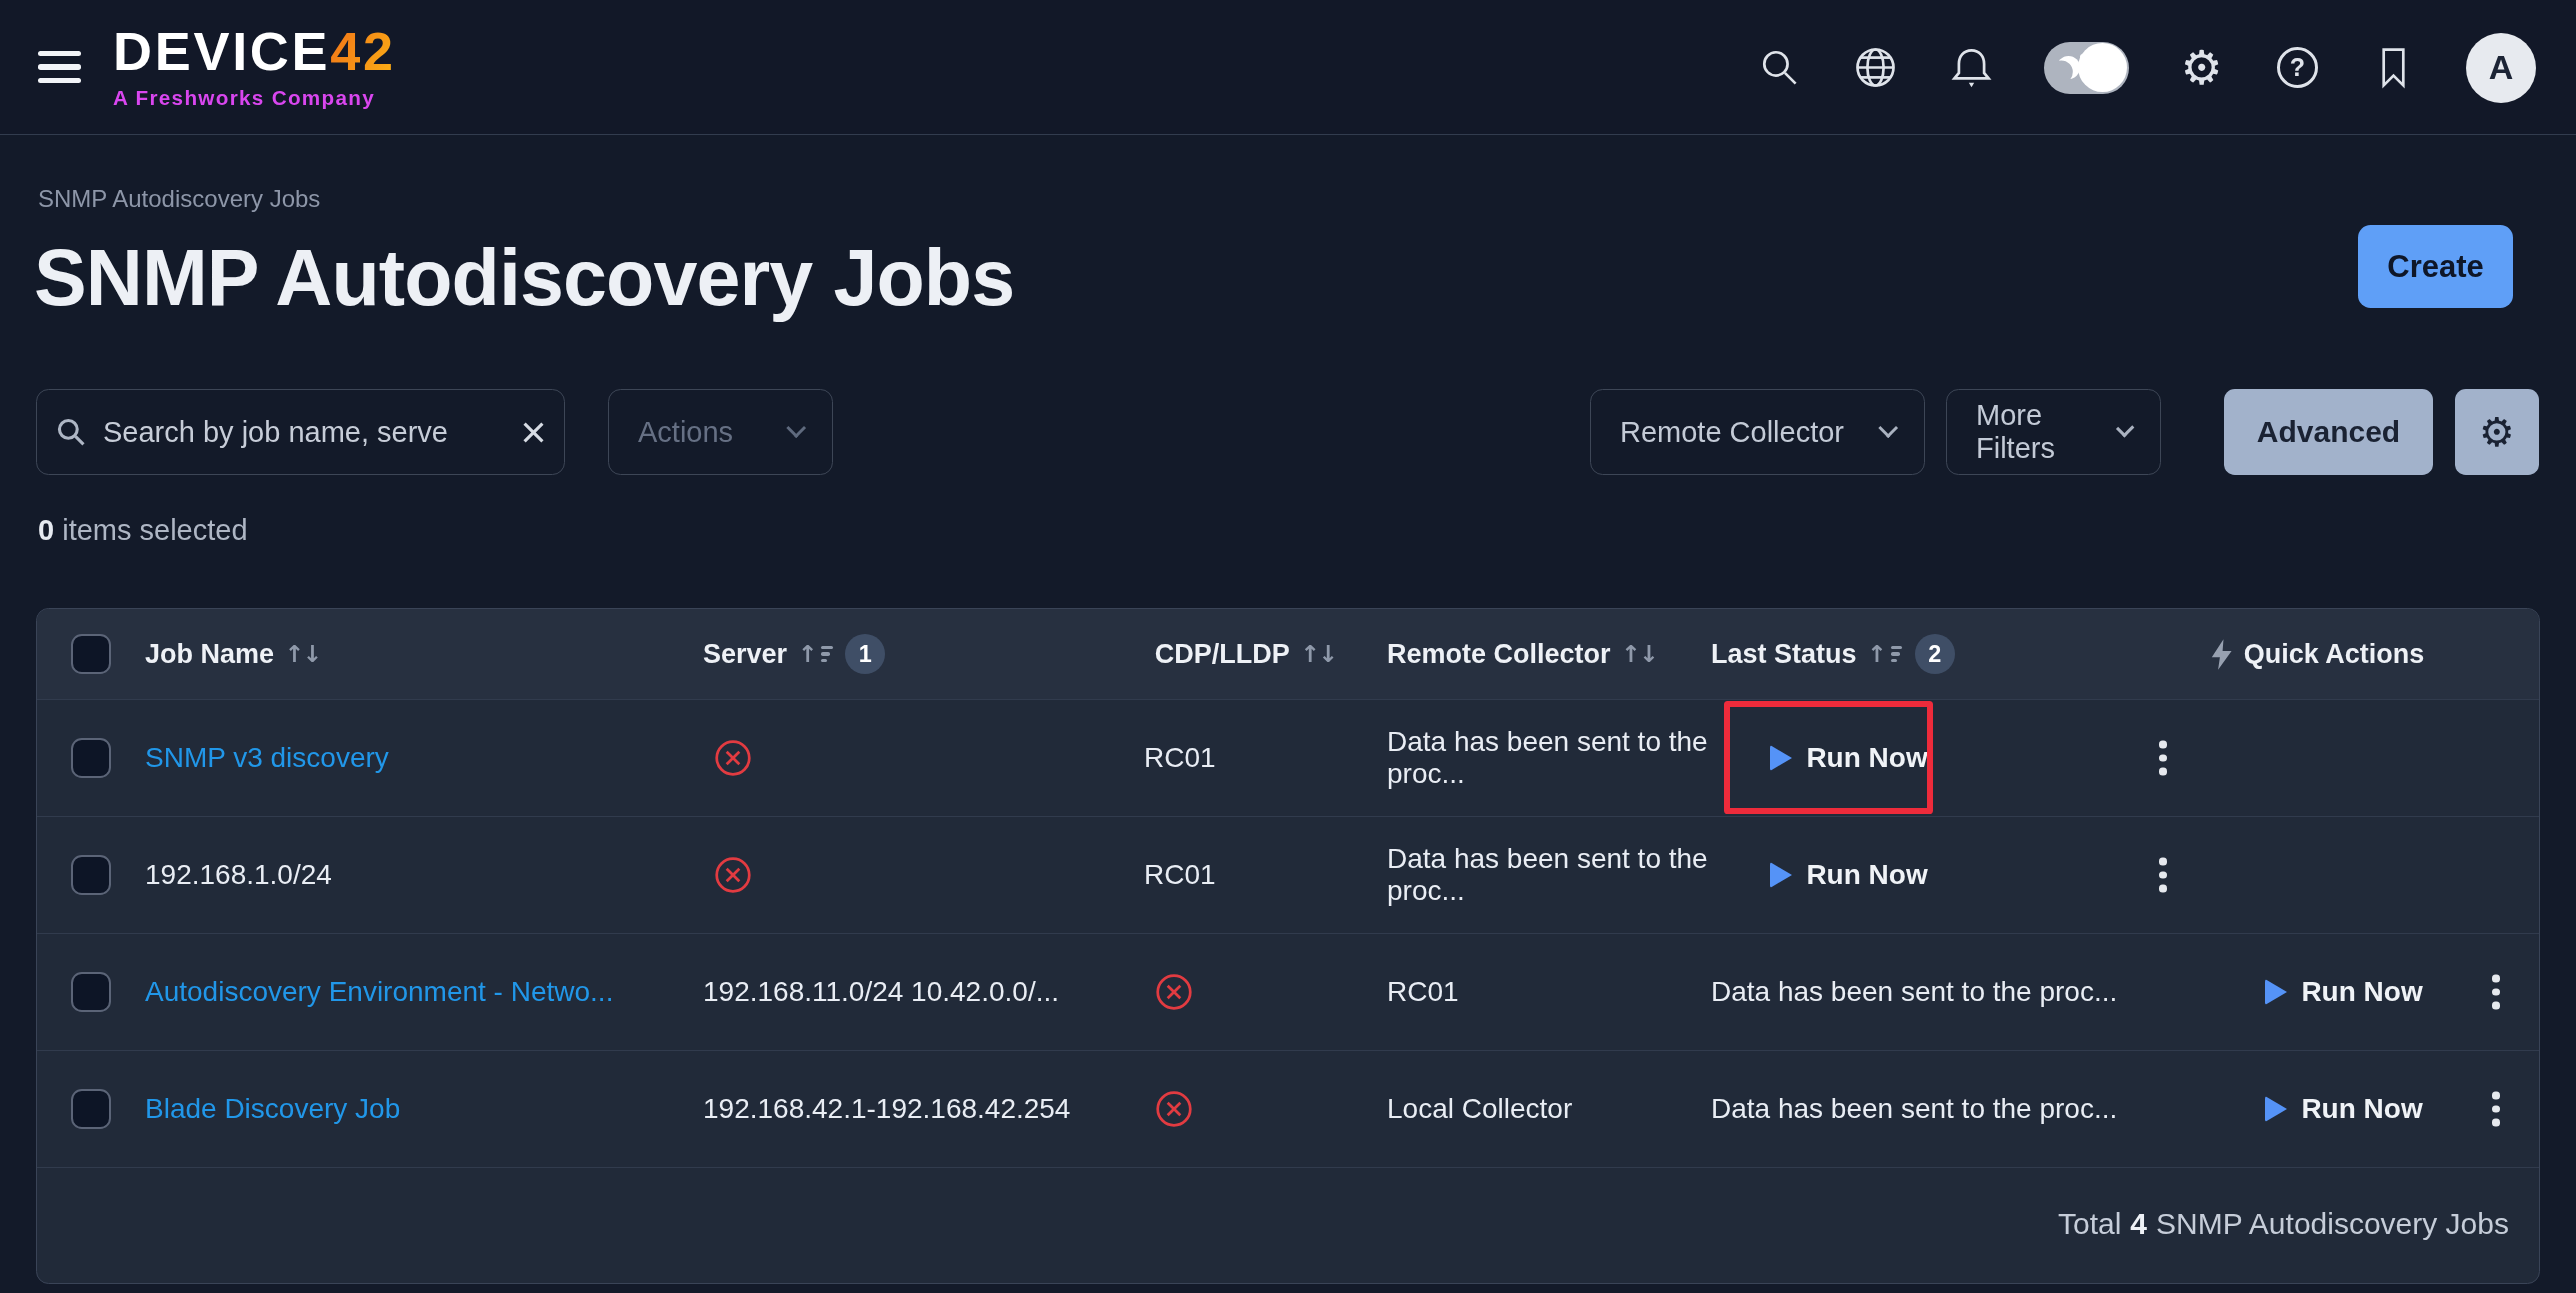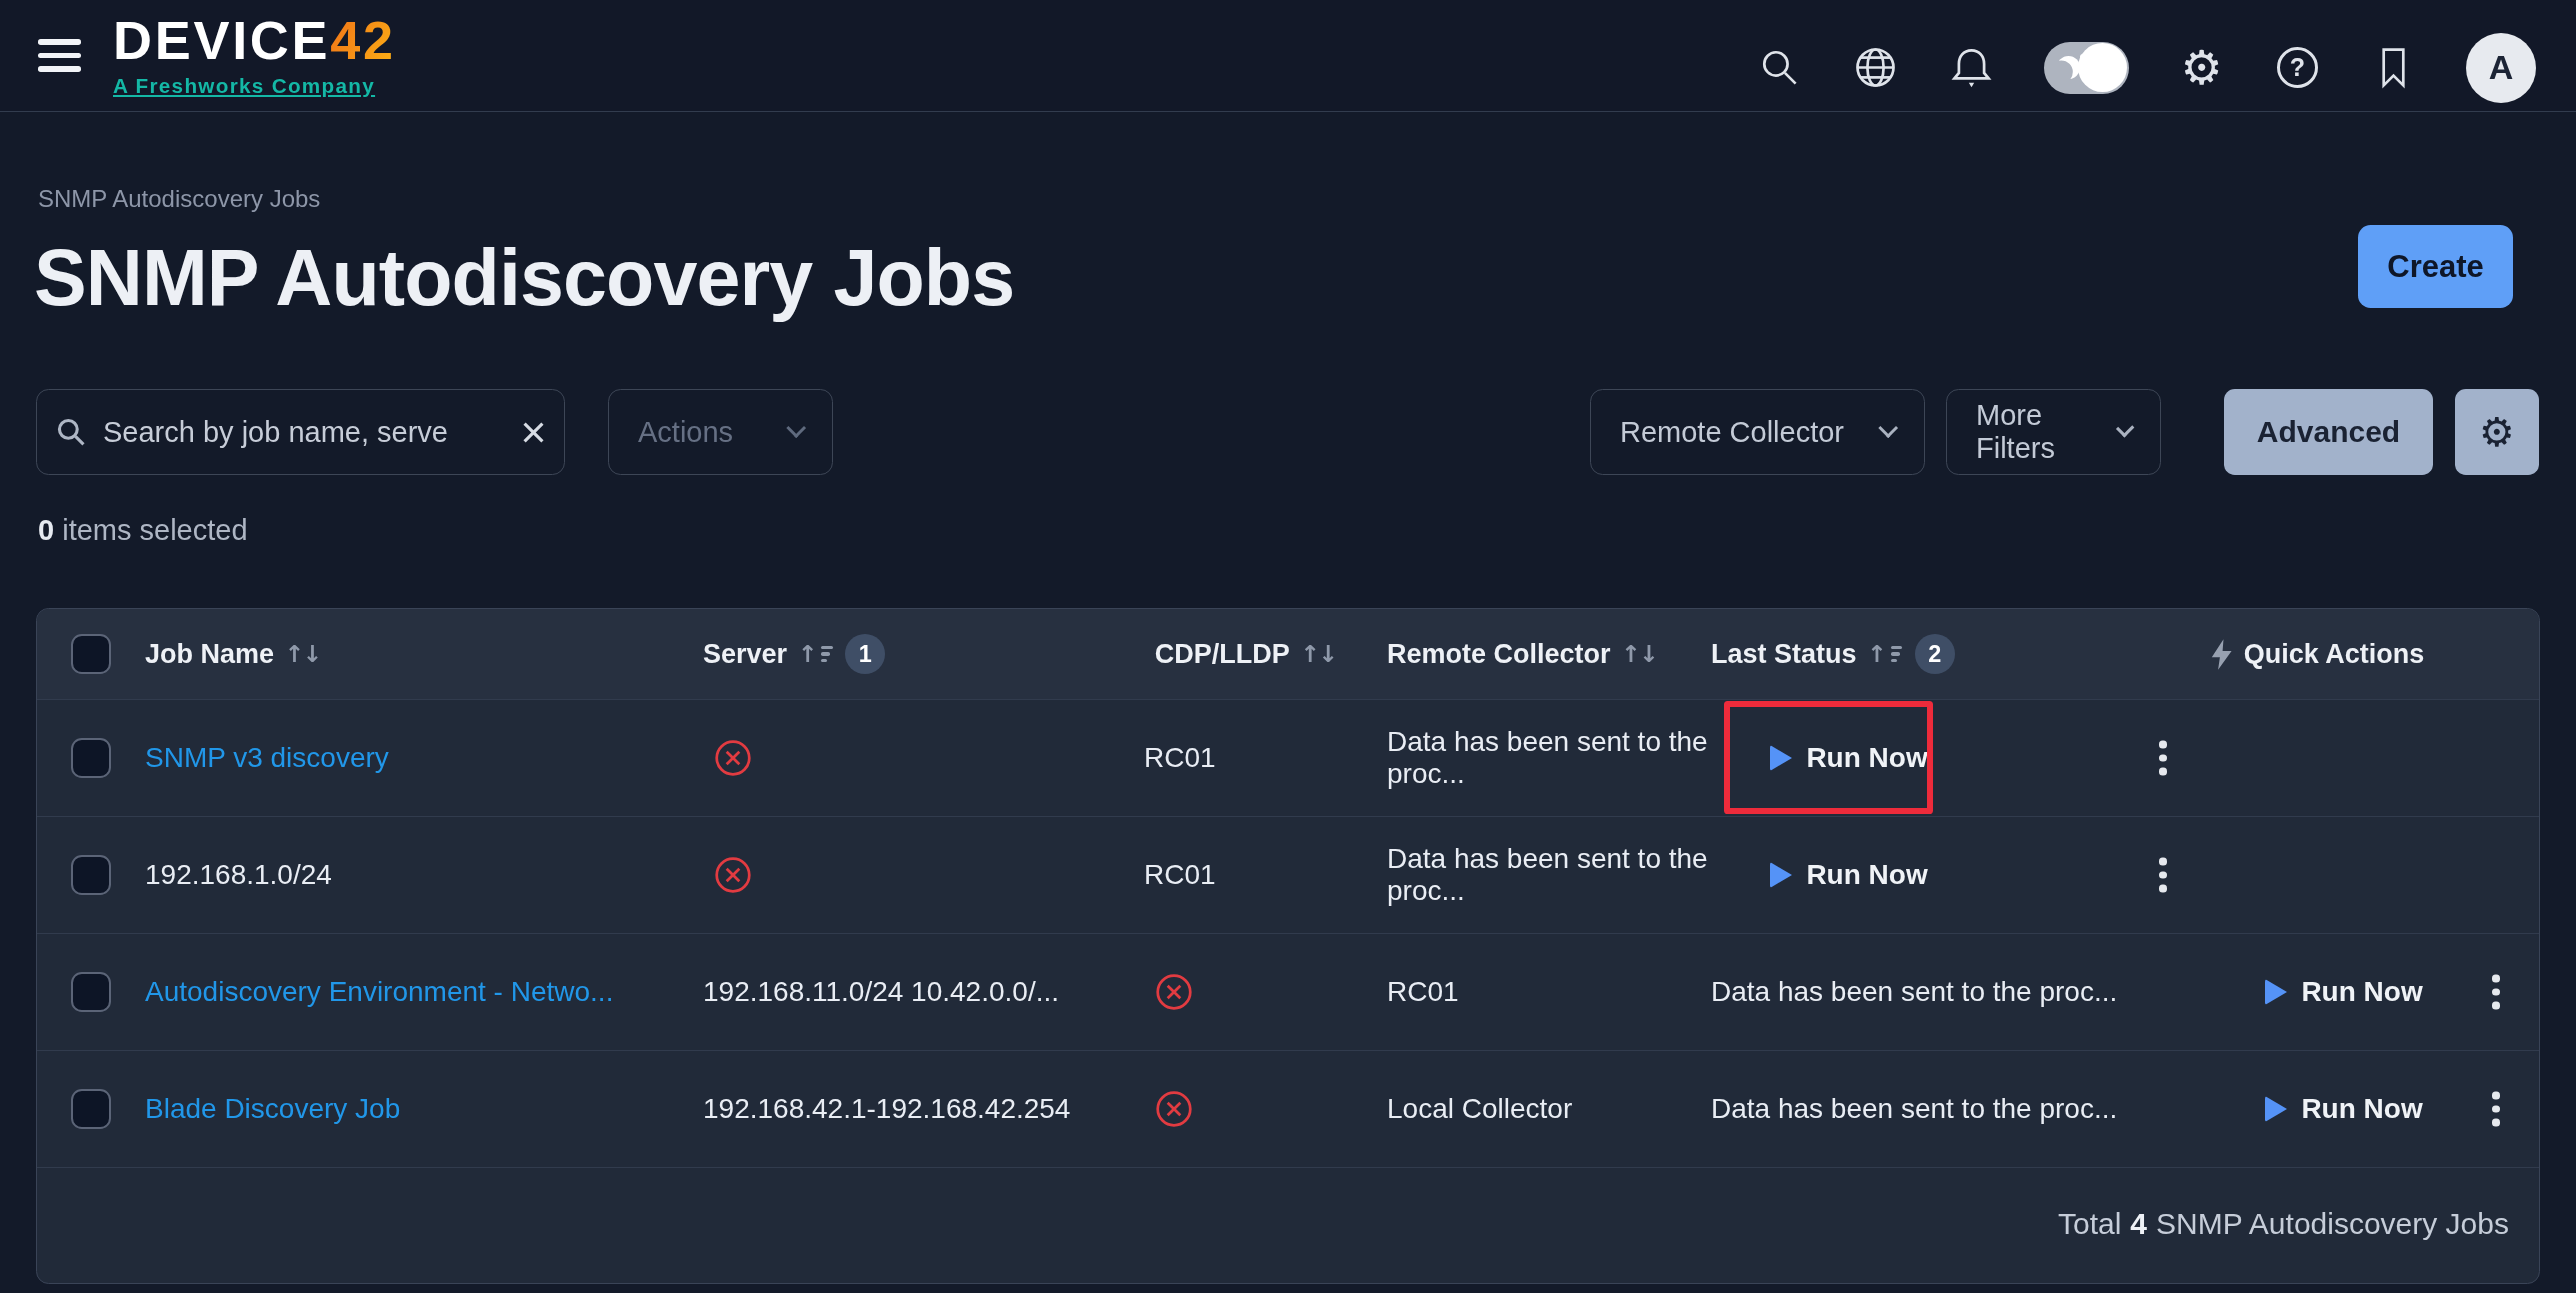--- a/index.html
+++ b/index.html
@@ -7,33 +7,33 @@
   body {
     background:#131a29;
     font-family:"Liberation Sans", sans-serif;
     color:#e9edf4;
     position:relative;
   }
   .glyph { font-family:"DejaVu Sans", sans-serif; }
 
   
   .topbar {
-    position:absolute; left:0; top:0; width:2576px; height:112px;
+    position:absolute; left:0; top:0; width:2576px; height:135px;
     background:#121828; border-bottom:1.8px solid #323c4e;
     display:flex; align-items:center;
   }
   .hamburger { margin-left:38px; display:flex; flex-direction:column; gap:8px; cursor:pointer; }
   .hamburger div { width:43px; height:5.4px; background:#f2f4f8; border-radius:2.7px; }
   .brand { margin-left:32px; display:flex; flex-direction:column; }
   .brand-line { font-size:54px; font-weight:700; letter-spacing:2.7px; color:#ffffff; line-height:1; }
   .brand-accent {
     background:linear-gradient(120deg,#f07018,#fcb315);
     -webkit-background-clip:text; background-clip:text; color:transparent;
   }
-  .brand-tagline { font-size:20.7px; font-weight:700; color:#14b8a6; letter-spacing:1.3px; margin-top:7.2px;text-decoration:underline; }
+  .brand-tagline { font-size:20.7px; font-weight:700; color:#d946ef; letter-spacing:1.3px; margin-top:7.2px; }
 
   .topbar-right { position:absolute; right:40px; top:0; height:135px; display:flex; align-items:center; gap:49px; }
   .tb-icon { width:47px; height:47px; display:flex; align-items:center; justify-content:center; cursor:pointer; }
   .tb-icon svg { stroke:#dfe3ea; fill:none; stroke-width:3; }
   .gear-glyph { font-size:47px; color:#dfe3ea; line-height:1; }
   .help-circle {
     width:41px; height:41px; border:3.1px solid #dfe3ea; border-radius:50%;
     display:flex; align-items:center; justify-content:center;
     font-size:25px; font-weight:700; color:#dfe3ea;
   }

